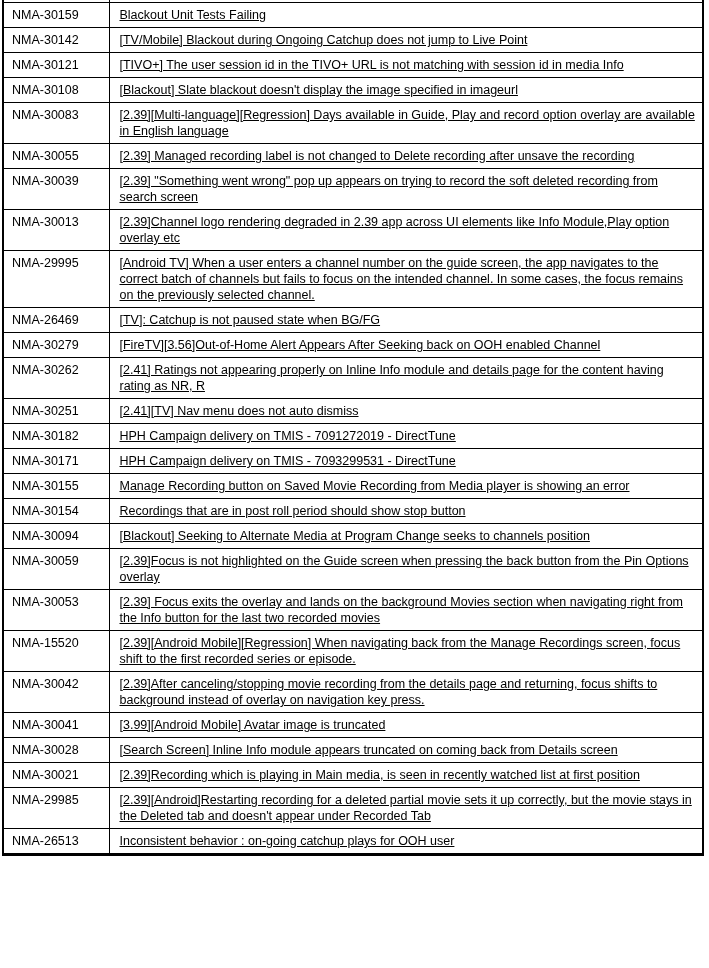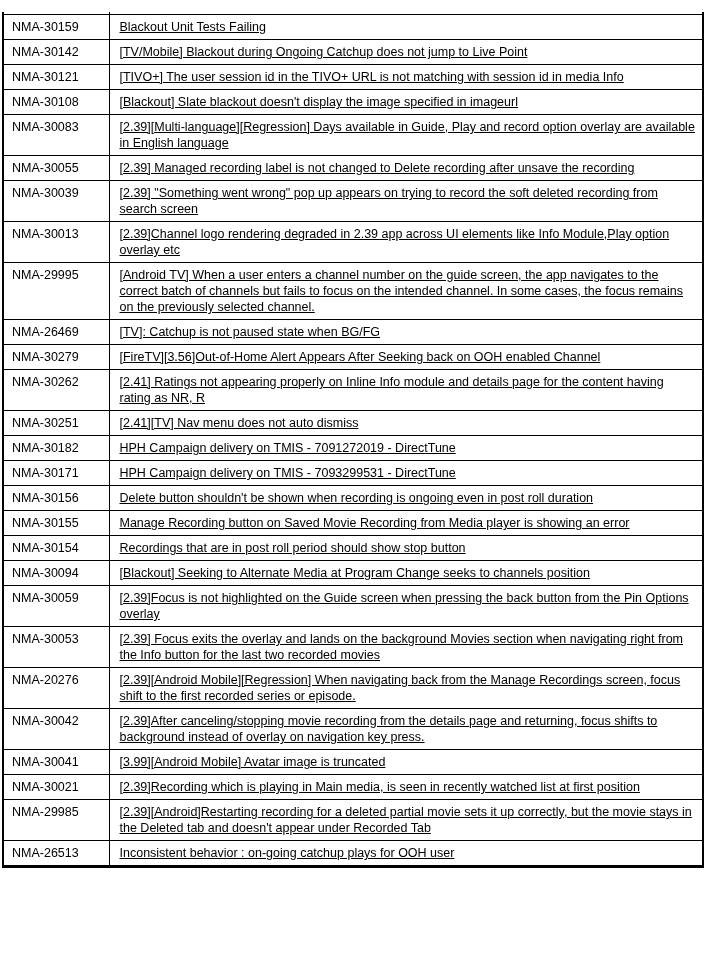--- a/index.html
+++ b/index.html
@@ -9,21 +9,21 @@
   }
   body {
     width: 709px;
     height: 968px;
     overflow: hidden;
     font-family: "Liberation Sans", "DejaVu Sans", sans-serif;
     color: #000000;
   }
   .sheet {
     padding-left: 2px;
-    padding-top: 12px;
+    padding-top: 0;
   }
   table.issues {
     border-collapse: collapse;
     table-layout: fixed;
     width: 702px;
     border-left: 2px solid #000;
     border-right: 2px solid #000;
     border-bottom: 3px solid #000;
     border-top: none;
   }
@@ -123,54 +123,54 @@
         </tr>
         <tr>
           <td class="id-cell">NMA-30182</td>
           <td class="summary-cell">HPH Campaign delivery on TMIS - 7091272019 - DirectTune</td>
         </tr>
         <tr>
           <td class="id-cell">NMA-30171</td>
           <td class="summary-cell">HPH Campaign delivery on TMIS - 7093299531 - DirectTune</td>
         </tr>
         <tr>
-          <td class="id-cell">NMA-30156</td>
-          <td class="summary-cell">Delete button shouldn't be shown when recording is ongoing even in post roll duration</td>
-        </tr>
-        <tr>
           <td class="id-cell">NMA-30155</td>
           <td class="summary-cell">Manage Recording button on Saved Movie Recording from Media player is showing an error</td>
         </tr>
         <tr>
           <td class="id-cell">NMA-30154</td>
           <td class="summary-cell">Recordings that are in post roll period should show stop button</td>
         </tr>
         <tr>
           <td class="id-cell">NMA-30094</td>
           <td class="summary-cell">[Blackout] Seeking to Alternate Media at Program Change seeks to channels position</td>
         </tr>
         <tr>
           <td class="id-cell">NMA-30059</td>
           <td class="summary-cell">[2.39]Focus is not highlighted on the Guide screen when pressing the back button from the Pin Options overlay</td>
         </tr>
         <tr>
           <td class="id-cell">NMA-30053</td>
           <td class="summary-cell">[2.39] Focus exits the overlay and lands on the background Movies section when navigating right from the Info button for the last two recorded movies</td>
         </tr>
         <tr>
-          <td class="id-cell">NMA-20276</td>
+          <td class="id-cell">NMA-15520</td>
           <td class="summary-cell">[2.39][Android Mobile][Regression] When navigating back from the Manage Recordings screen, focus shift to the first recorded series or episode.</td>
         </tr>
         <tr>
           <td class="id-cell">NMA-30042</td>
           <td class="summary-cell">[2.39]After canceling/stopping movie recording from the details page and returning, focus shifts to background instead of overlay on navigation key press.</td>
         </tr>
         <tr>
           <td class="id-cell">NMA-30041</td>
           <td class="summary-cell">[3.99][Android Mobile] Avatar image is truncated</td>
+        </tr>
+        <tr>
+          <td class="id-cell">NMA-30028</td>
+          <td class="summary-cell">[Search Screen] Inline Info module appears truncated on coming back from Details screen</td>
         </tr>
         <tr>
           <td class="id-cell">NMA-30021</td>
           <td class="summary-cell">[2.39]Recording which is playing in Main media, is seen in recently watched list at first position</td>
         </tr>
         <tr>
           <td class="id-cell">NMA-29985</td>
           <td class="summary-cell">[2.39][Android]Restarting recording for a deleted partial movie sets it up correctly, but the movie stays in the Deleted tab and doesn't appear under Recorded Tab</td>
         </tr>
         <tr>

